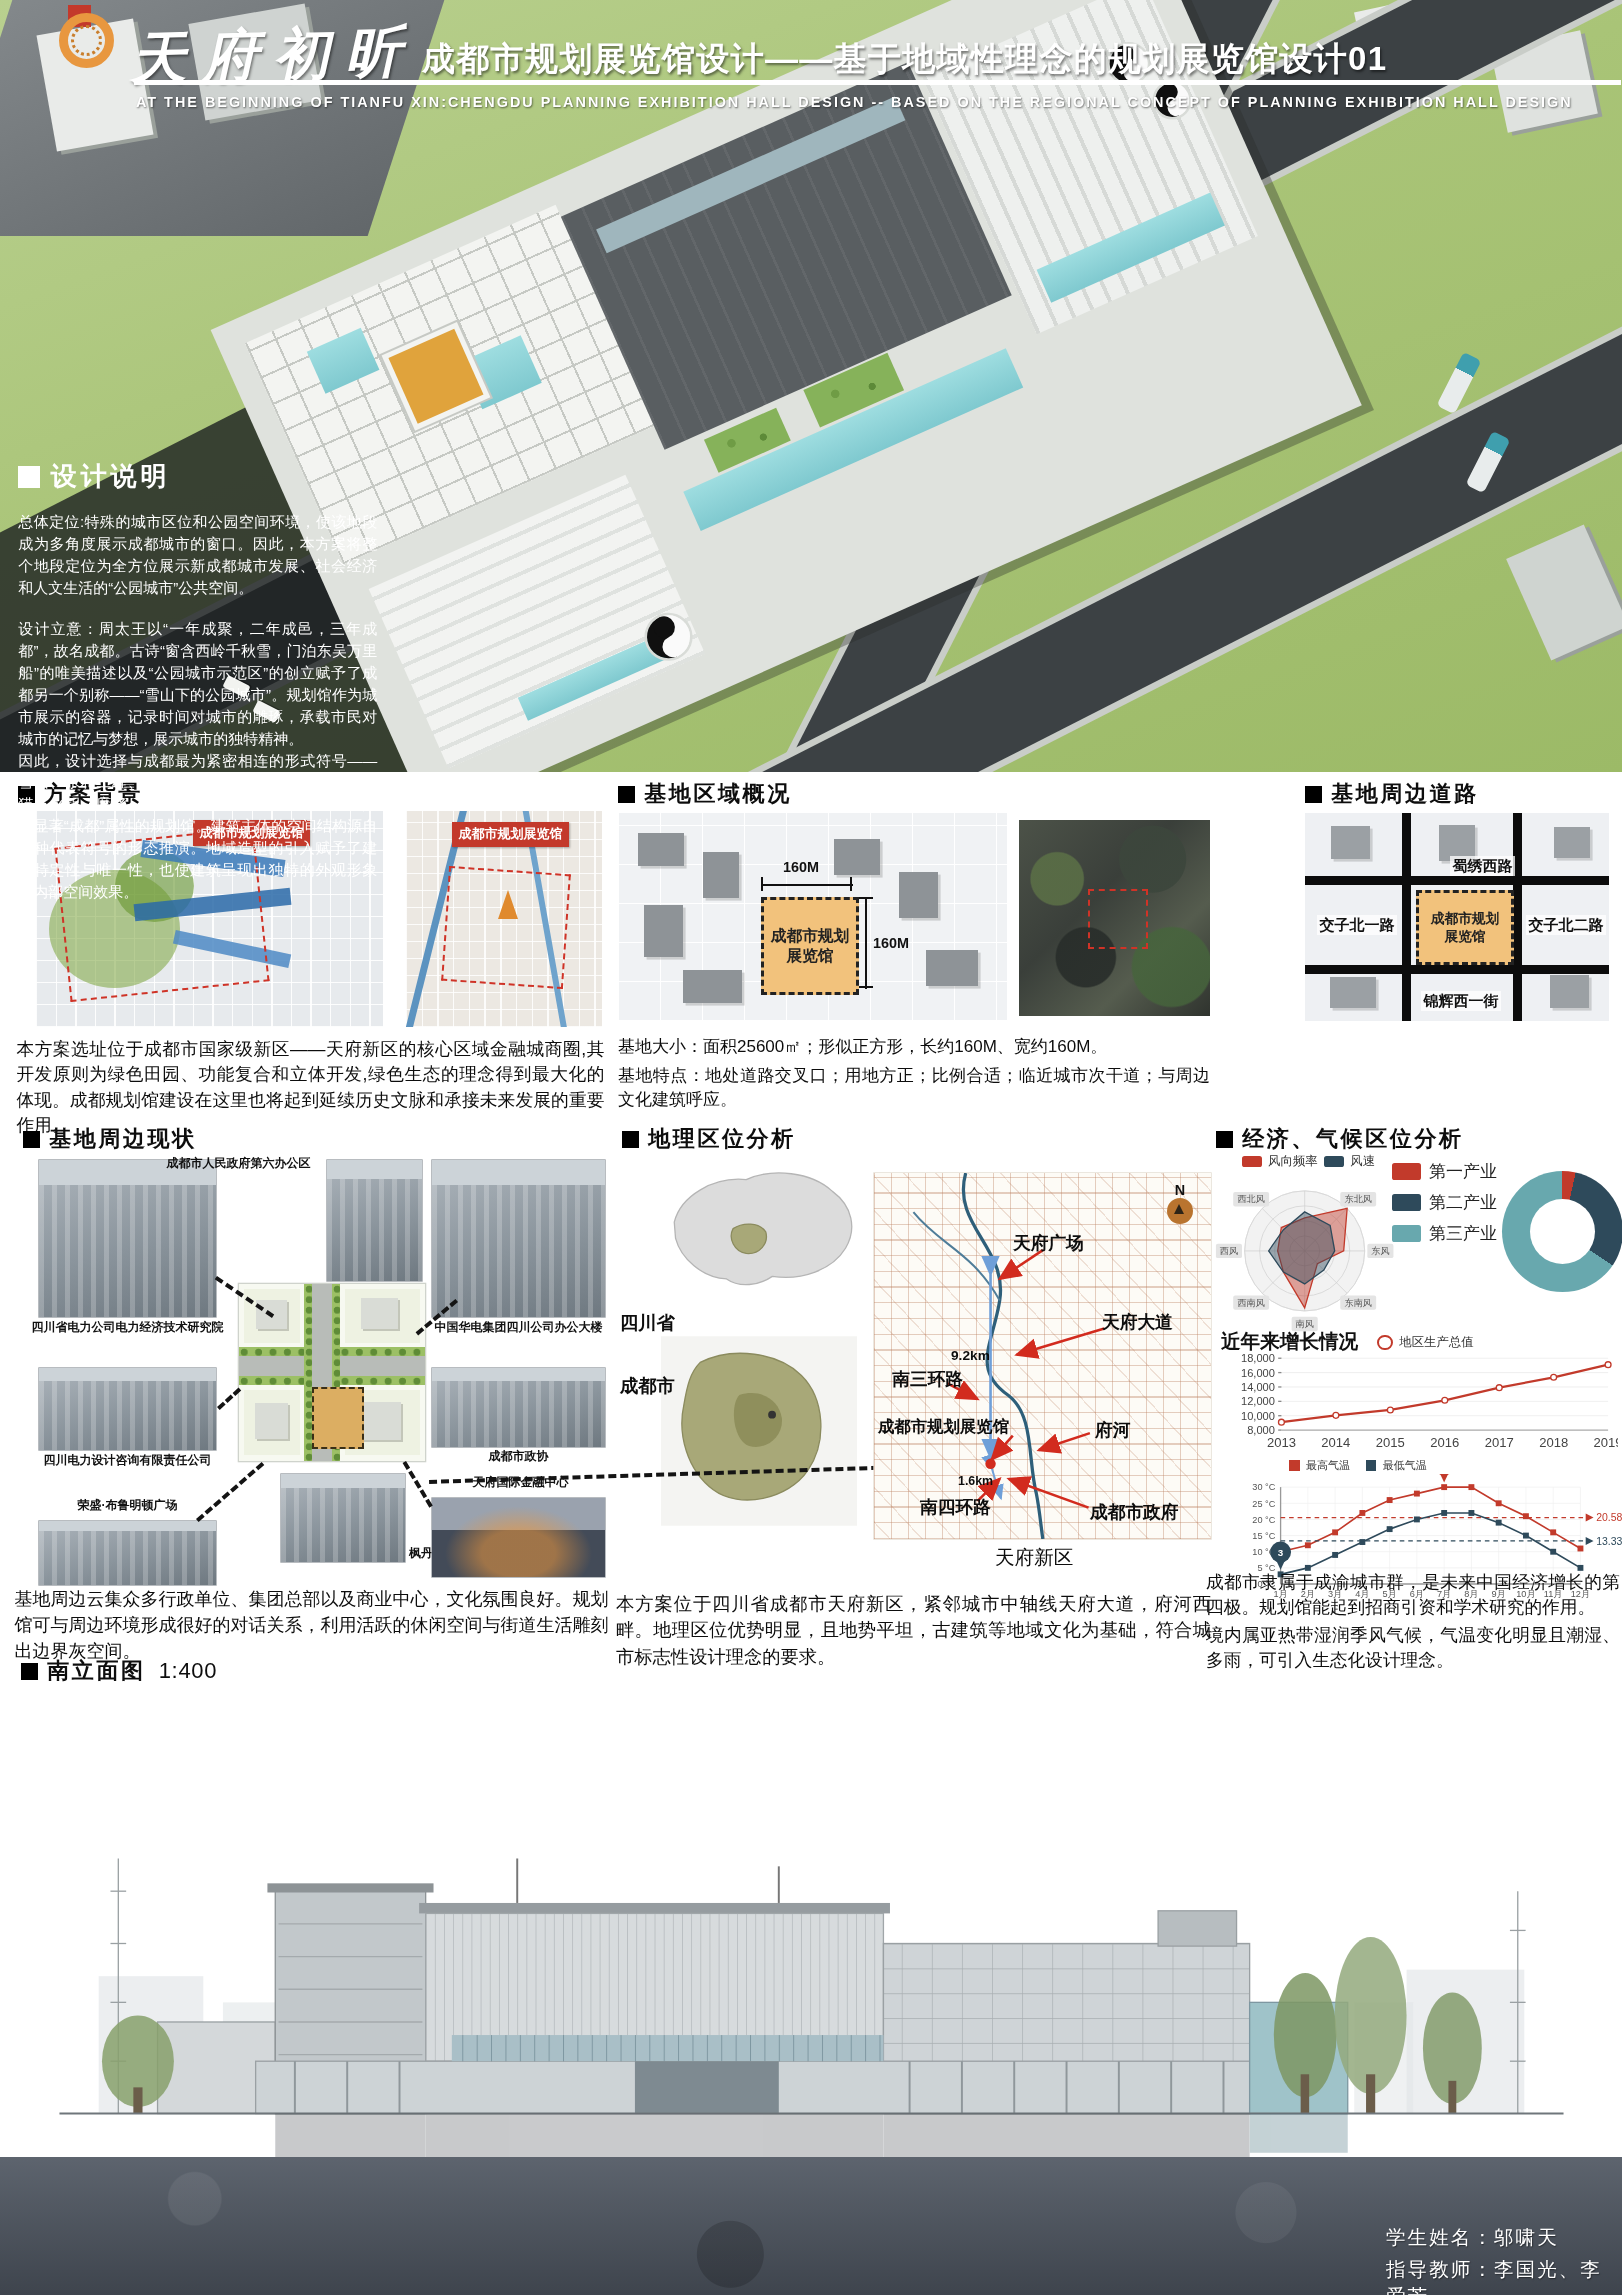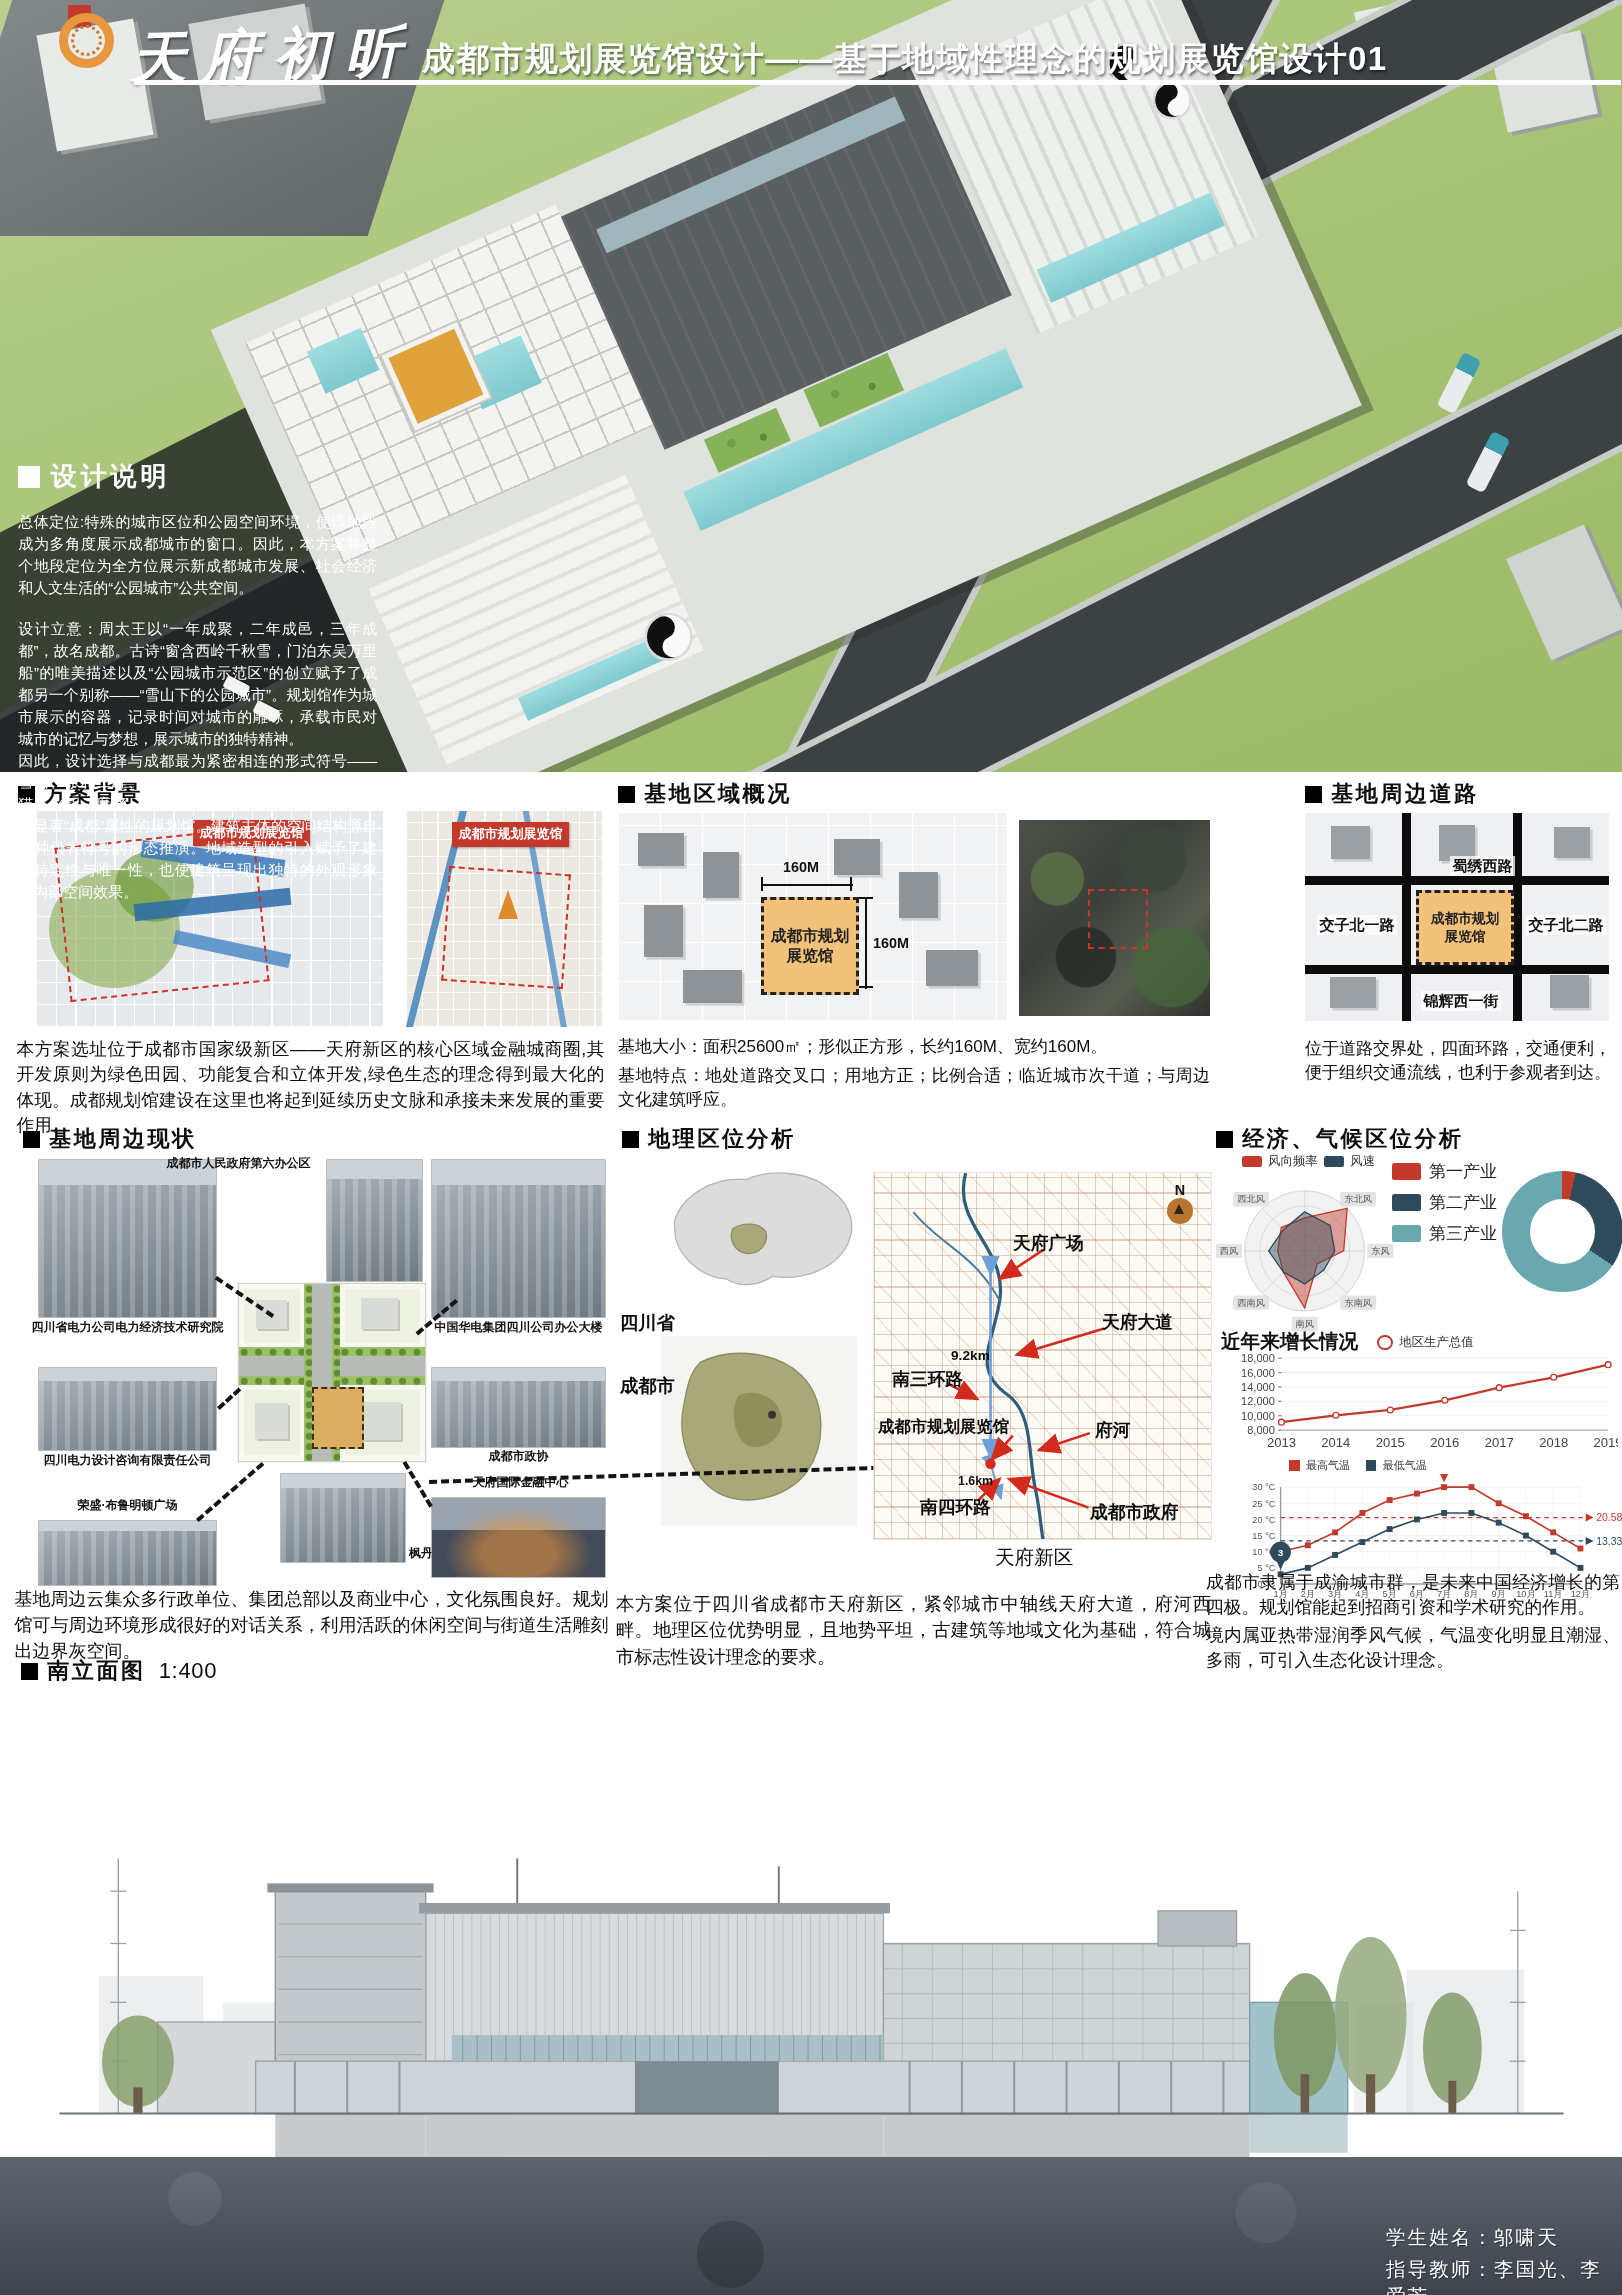--- a/index.html
+++ b/index.html
@@ -157,20 +157,21 @@
     <div class="bus" style="left:1449px;top:353px;transform:rotate(27deg);"></div>
     <div class="bus" style="left:1478px;top:432px;transform:rotate(27deg);"></div>
     <div class="car" style="left:230px;top:674px;transform:rotate(-63deg);"></div>
     <div class="car" style="left:260px;top:699px;transform:rotate(-63deg);"></div>
 
     <div id="red-chip" class="abs"></div>
     <div id="logo-ring" class="abs"></div>
     <div id="logo-text" class="abs">天府初昕</div>
     <div id="main-title" class="abs">成都市规划展览馆设计——基于地域性理念的规划展览馆设计01</div>
     <div id="title-rule" class="abs"></div>
+    <div id="subtitle-en" class="abs">AT THE BEGINNING OF TIANFU XIN:CHENGDU PLANNING EXHIBITION HALL DESIGN -- BASED ON THE REGIONAL CONCEPT OF PLANNING EXHIBITION HALL DESIGN</div>
   </div>
 
   <div id="design-notes" class="abs">
     <div class="hd">
         <span class="sq"></span>
       <span>设计说明</span>
       </div>
     <p>总体定位:特殊的城市区位和公园空间环境，使该地段成为多角度展示成都城市的窗口。因此，本方案将整个地段定位为全方位展示新成都城市发展、社会经济和人文生活的“公园城市”公共空间。</p>
     <p class="gap">设计立意：周太王以“一年成聚，二年成邑，三年成都”，故名成都。古诗“窗含西岭千秋雪，门泊东吴万里船”的唯美描述以及“公园城市示范区”的创立赋予了成都另一个别称——“雪山下的公园城市”。规划馆作为城市展示的容器，记录时间对城市的雕琢，承载市民对城市的记忆与梦想，展示城市的独特精神。</p>
     <p>因此，设计选择与成都最为紧密相连的形式符号——雪山、水利工程、太极图、太阳神鸟、汉兴钱、大熊猫、火锅、麻将、古建筑等地域文化为基础，生成具有显著“成都”属性的规划馆。建筑主体的空间结构源自各种代表符号的形态推演。地域造型的引入赋予了建筑特定性与唯一性，也使建筑呈现出独特的外观形象和内部空间效果。</p>
@@ -250,21 +251,20 @@
     <div class="rm-road" style="left:208px;top:0;width:8.5px;height:208px;"></div>
     <div class="site-orange" style="left:111px;top:77px;width:92px;height:69px;font-size:13.7px;">
       <span>成都市规划</span>
       <span>展览馆</span>
     </div>
     <div class="rm-lbl" style="left:121px;top:43px;margin-left:24px;">蜀绣西路</div>
     <div class="rm-lbl" style="left:11.8px;top:102px;">交子北一路</div>
     <div class="rm-lbl" style="left:221px;top:102px;">交子北二路</div>
     <div class="rm-lbl" style="left:116px;top:162px;margin-top:16px;">锦辉西一街</div>
   </div>
-  <div class="caption" style="left:1305px;top:1037px;width:306px;font-size:17px;">位于道路交界处，四面环路，交通便利，便于组织交通流线，也利于参观者到达。</div>
 
   <div class="sec-head" style="left:23px;top:1124px;">
     <span class="sq"></span>
     <span>基地周边现状</span>
     </div>
 
   <div class="photo" style="left:39px;top:1160px;width:177px;height:157px;"></div>
   <div class="photo-lbl" style="left:29.4px;top:1320px;width:196px;">四川省电力公司电力经济技术研究院</div>
   <div class="photo-lbl" style="left:160px;top:1156px;width:157px;">成都市人民政府第六办公区</div>
   <div class="photo" style="left:327px;top:1160px;width:95px;height:121px;"></div>

